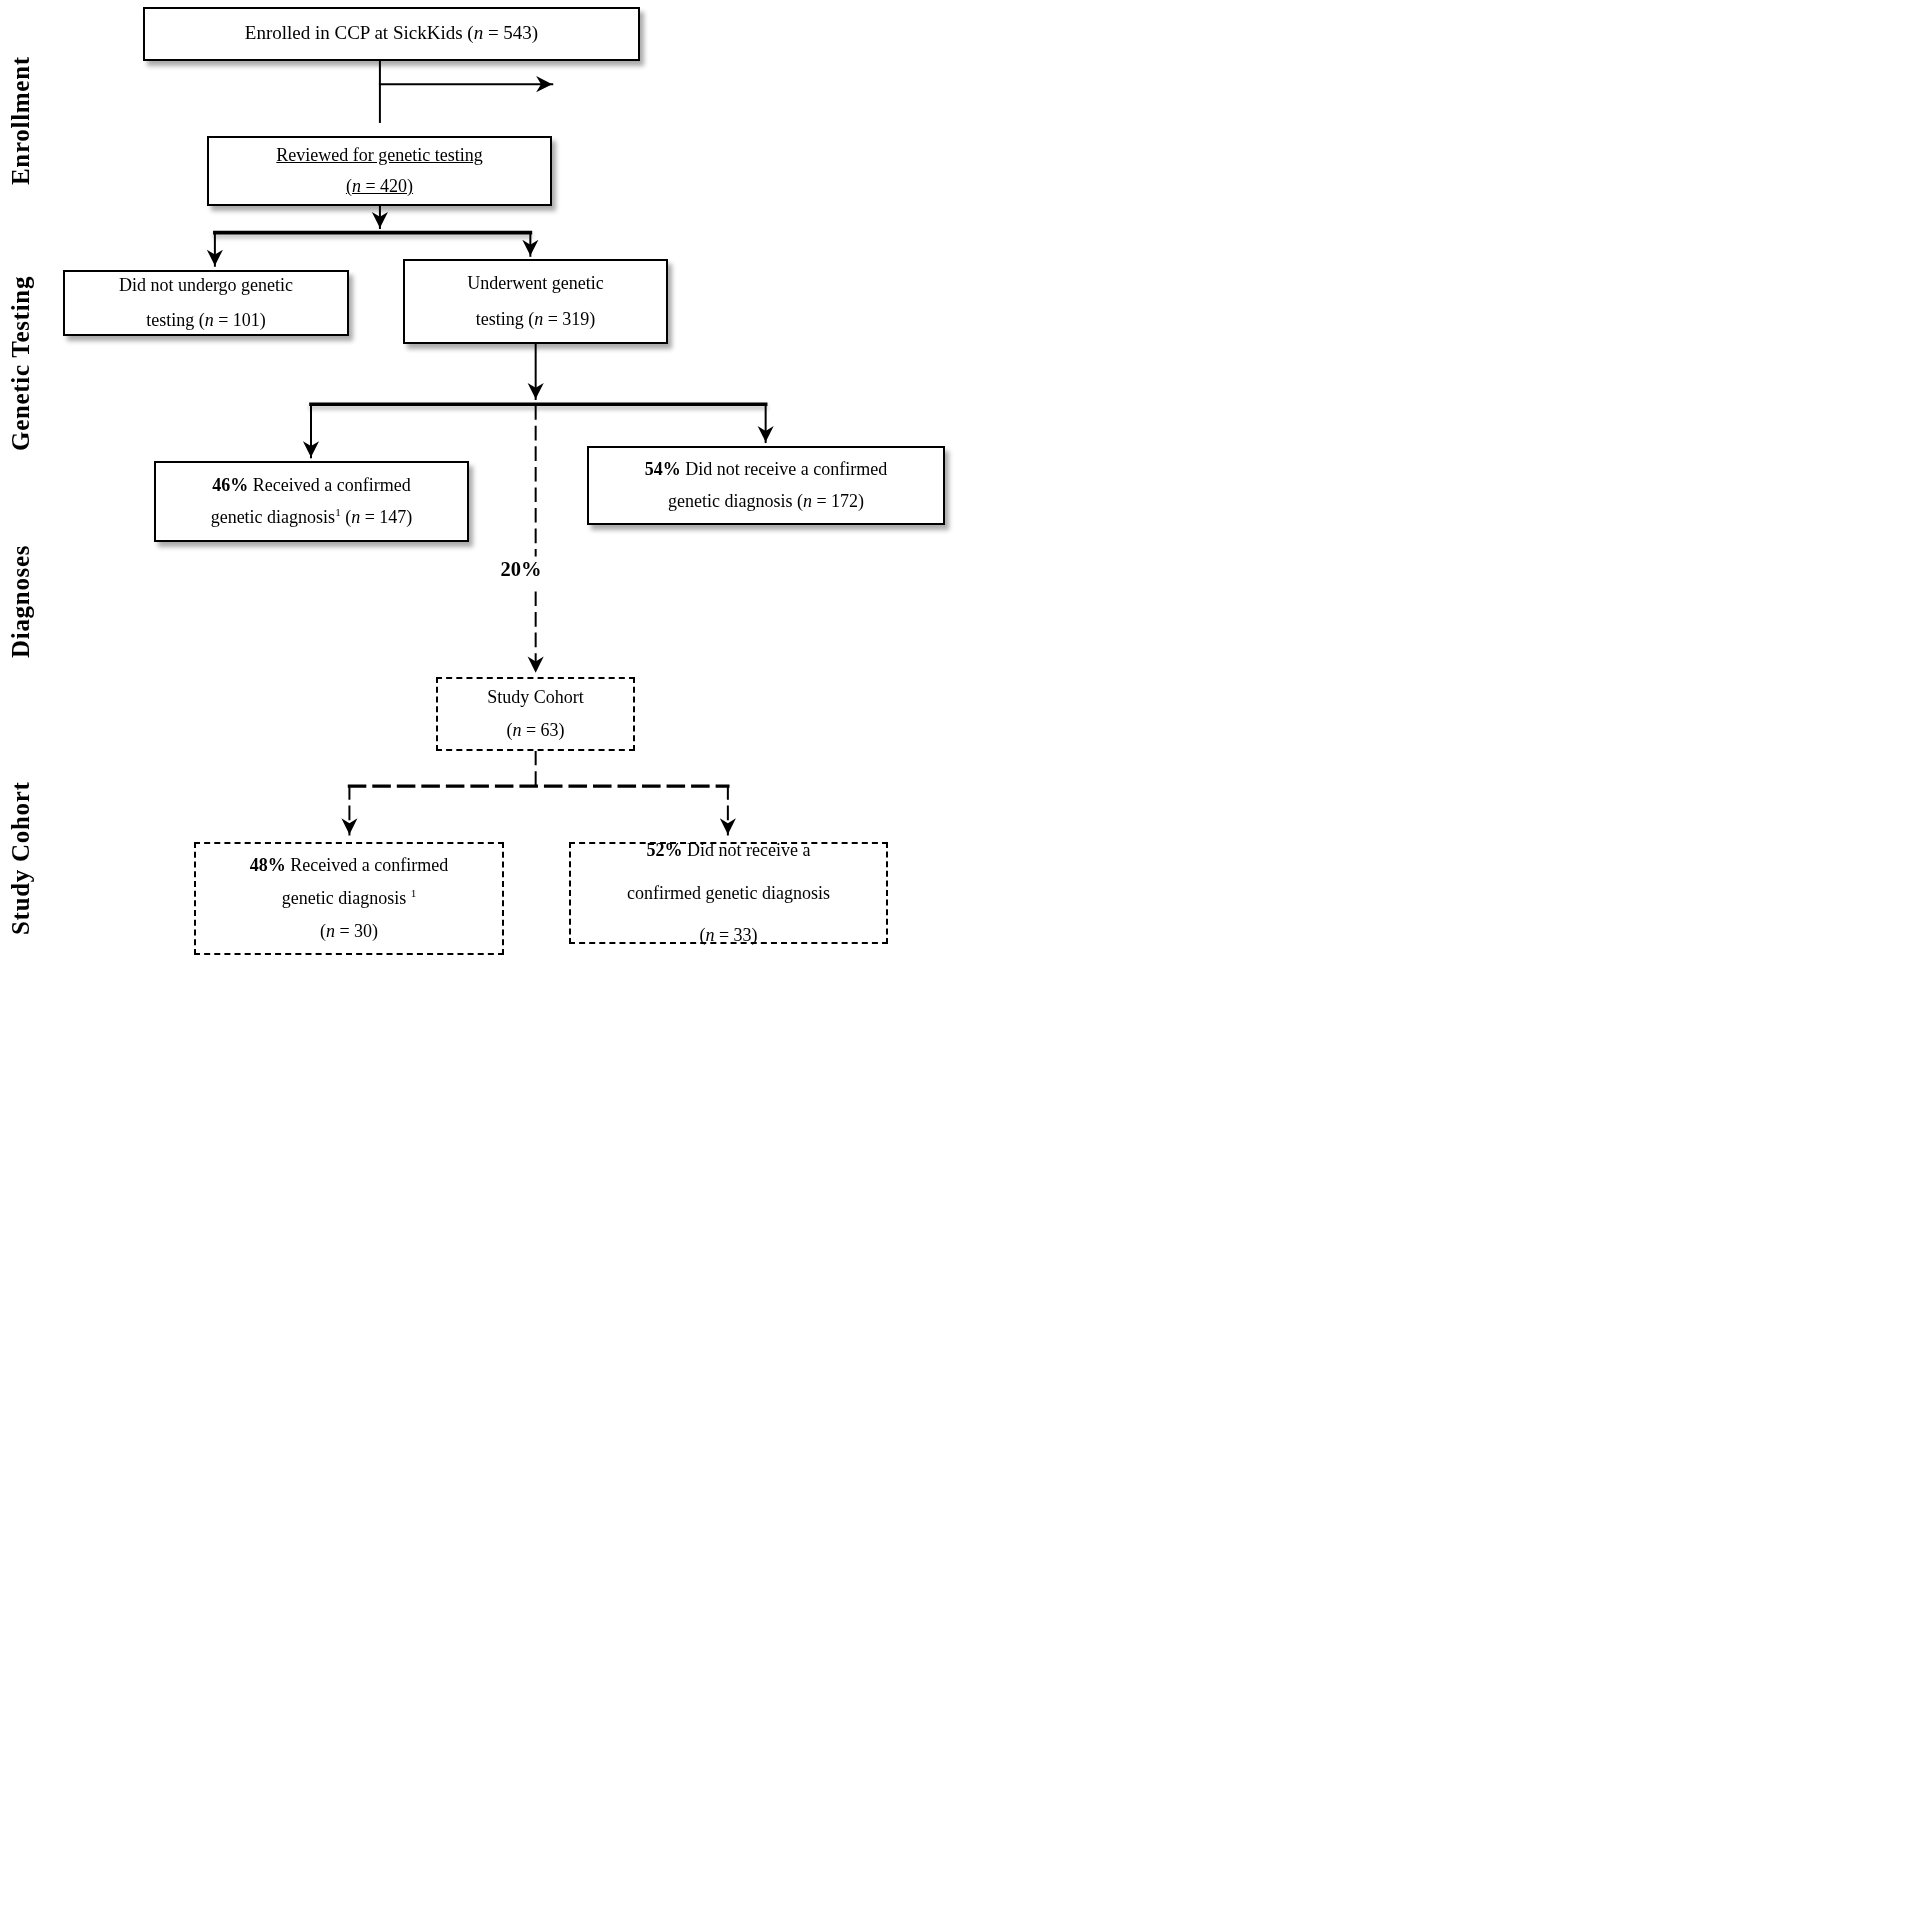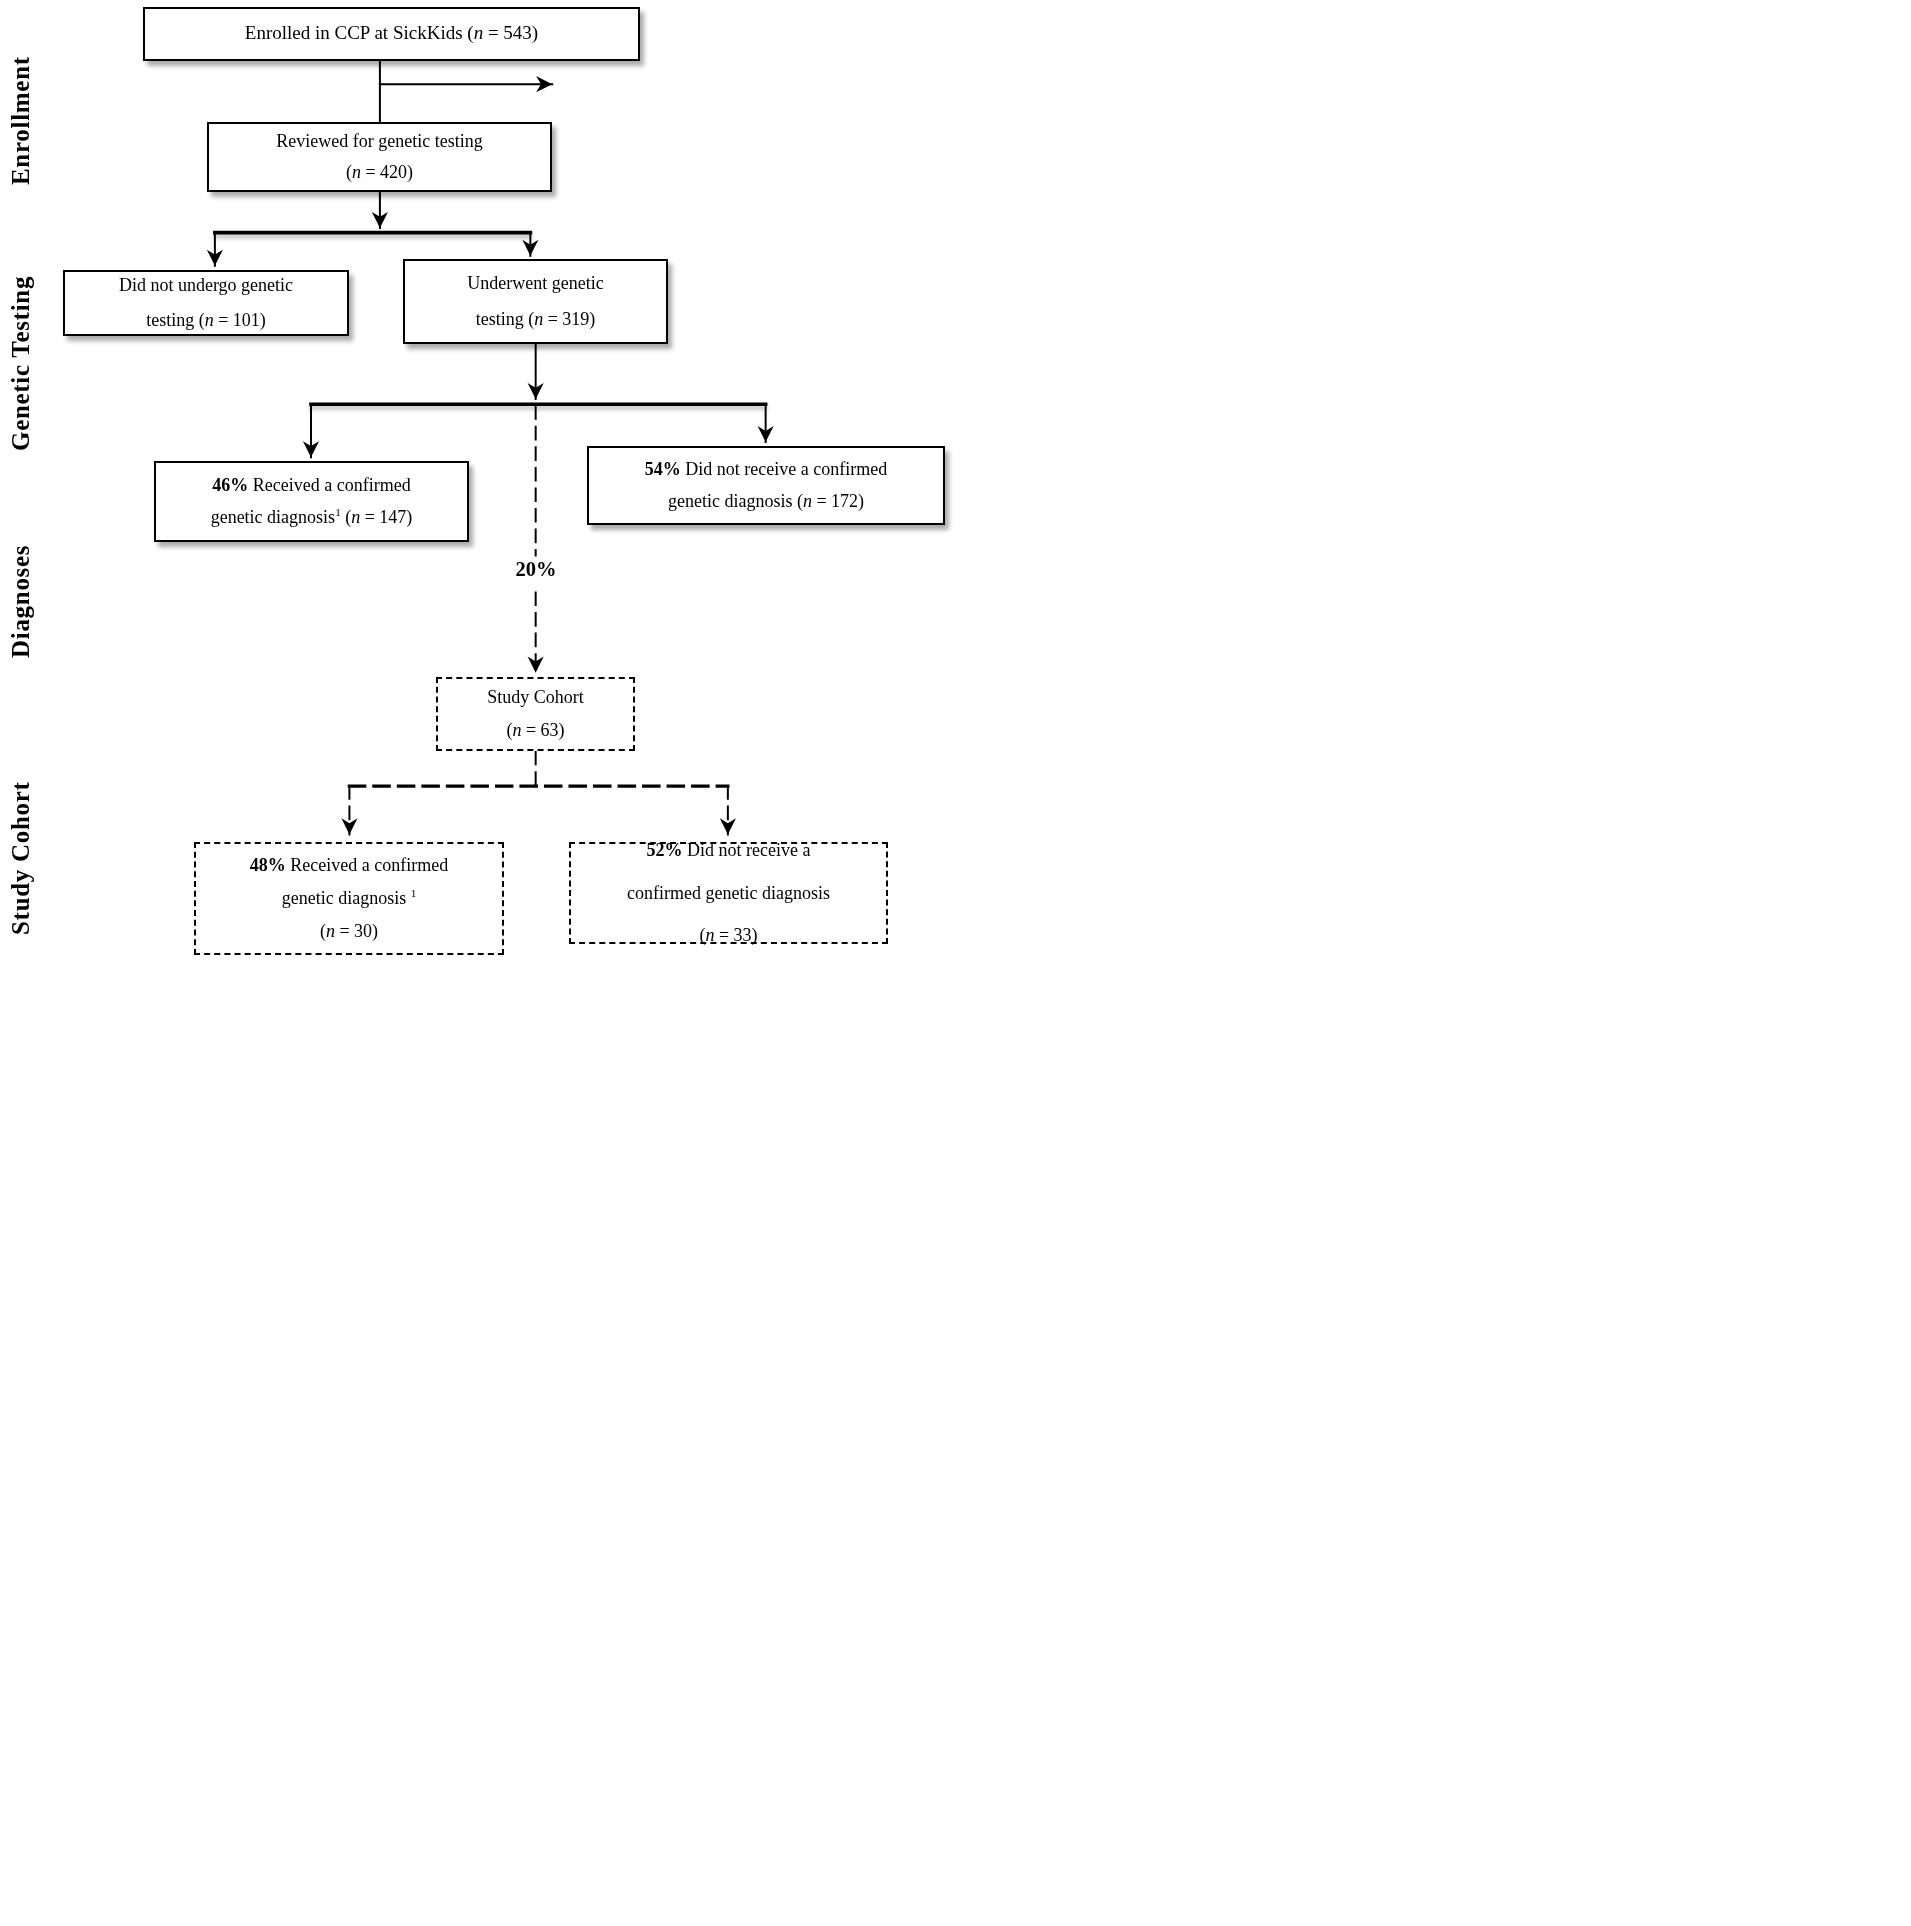--- a/index.html
+++ b/index.html
@@ -21,21 +21,21 @@
     display:flex; flex-direction:column; justify-content:center; align-items:center;
     background:#fff;
     font-size:18px; line-height:1.62;
   }
   .solid { border:2px solid #000; box-shadow:4px 4.6px 4.6px rgba(0,0,0,0.33); }
   .dashedbox { border:2.7px dashed #000; }
   .box i, .excluded i, .pct i { font-style:italic; }
   .box sup { font-size:62%; vertical-align:super; line-height:0; }
 
   #box-enrolled   { left:143px; top:6.6px;  width:497px; height:54px; font-size:19px; }
-  #box-reviewed   { left:207px; top:122px; width:345px; height:70px; line-height:1.75; }
+  #box-reviewed   { left:207px; top:136px; width:345px; height:70px; line-height:1.75;text-decoration:underline; }
   #box-no-testing { left:63px;  top:270px; width:286px; height:66px; line-height:1.95; }
   #box-testing    { left:403px; top:259px; width:265px; height:85px; line-height:1.95; }
   #box-46         { left:154px; top:461px; width:315px; height:81px; line-height:1.75; }
   #box-54         { left:587px; top:446px; width:358px; height:79px; line-height:1.75; }
   #box-cohort     { left:436px; top:677px; width:199px; height:74px; line-height:1.85; }
   #box-48         { left:194px; top:842px; width:310px; height:113px; line-height:1.85; }
   #box-52         { left:569px; top:842px; width:319px; height:102px; line-height:1.7;gap:12px; }
 
   .side-label {
     position:absolute; display:flex; align-items:center; justify-content:center;
@@ -46,21 +46,21 @@
   #lbl-genetic    { left:2.7px; top:257px;  height:213px; }
   #lbl-diagnoses  { left:2.7px; top:537px;  height:129px; }
   #lbl-cohort     { left:2.7px; top:779px; height:159px; }
 
   .excluded { position:absolute; left:574px; top:64px; width:380px; font-size:18px; }
   .excluded .ex-title { line-height:26.5px; }
   .excluded ul { list-style:none; margin:0; padding:0; }
   .excluded li { position:relative; padding-left:53px; line-height:26.5px; }
   .excluded li::before { content:"\2022"; position:absolute; left:5.3px; top:0; font-size:16.6px; }
 
-  .pct { position:absolute; left:496px; top:558px; width:80px;
+  .pct { position:absolute; left:481px; top:558px; width:80px;
          text-align:center; font-size:20.5px; font-weight:bold; }
 </style>
 </head>
 <body>
 
 <div class="canvas">
 
   <svg class="connectors" width="956" height="963" viewBox="0 0 1442 1453">
     <defs>
       <marker id="arrowhead" viewBox="0 0 20 20" refX="19" refY="10" markerWidth="27" markerHeight="27" markerUnits="userSpaceOnUse" orient="auto-start-reverse">

